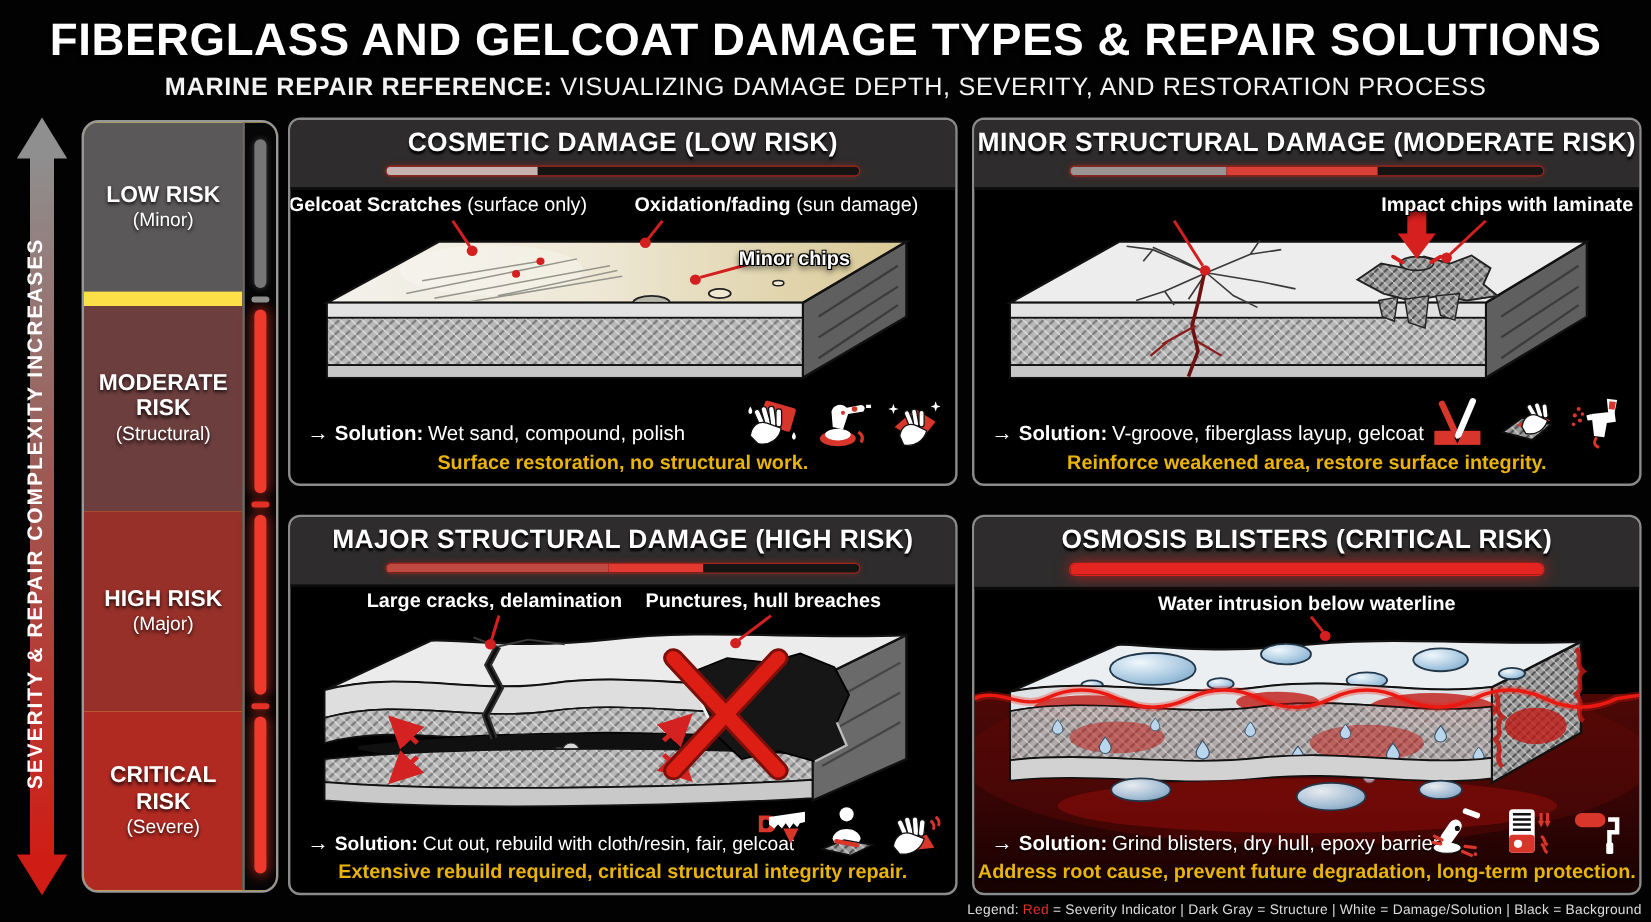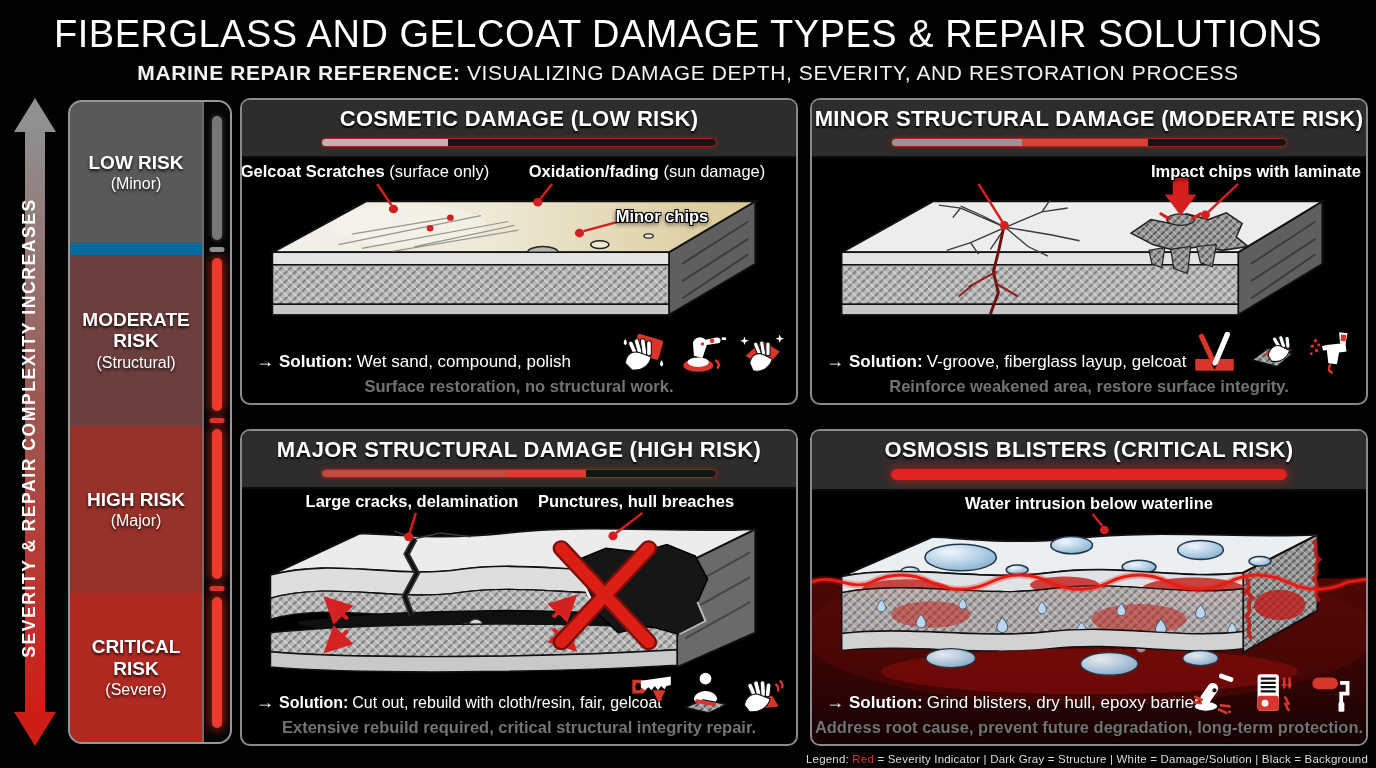--- a/index.html
+++ b/index.html
@@ -1,29 +1,29 @@
 <!DOCTYPE html>
 <html><head>
 <meta charset="utf-8">
 <style>
   html,body{margin:0;padding:0;background:#000;}
   .page{width:1376px;height:768px;background:#020202;position:relative;overflow:hidden;
         font-family:"Liberation Sans",sans-serif;color:#fff;}
   
-  .main-title{text-align:center;font-size:38px;font-weight:400;letter-spacing:.5px;padding-top:13px;
+  .main-title{text-align:center;font-size:38px;font-weight:700;letter-spacing:.5px;padding-top:13px;
               text-shadow:0 2px 4px #000;}
   .subtitle{text-align:center;font-size:21px;margin-top:5px;letter-spacing:.6px;color:#f2f2f2;}
   .subtitle b{font-weight:800;margin-top:32px;}
   
   .content{position:absolute;top:98px;left:8px;right:8px;bottom:22px;display:flex;}
   .axis-group{width:226px;display:flex;flex:none;}
   .axis-arrow{width:54px;position:relative;flex:none;}
   .axis-arrow svg{position:absolute;inset:0;width:100%;height:100%;}
   .risk-box{flex:1;margin:2px 2px 2px 6px;border:2px solid #979797;border-radius:14px;overflow:hidden;
-            display:flex;background:#0369a1;}
+            display:flex;background:#fde047;}
   .risk-levels{flex:1;display:flex;flex-direction:column;}
   .risk-level{display:flex;flex-direction:column;align-items:center;justify-content:center;
               text-shadow:0 2px 3px rgba(0,0,0,.85);}
   .risk-name{font-weight:800;font-size:19px;line-height:1.12;text-align:center;width:92%;}
   .risk-sub{font-size:16px;font-weight:400;margin-top:2px;}
   .risk-track{width:26px;background:#060606;border-left:2px solid #6c6c6c;display:flex;
               flex-direction:column;padding:5px 0;flex:none;}
   .track-cell{position:relative;}
   .pill{position:absolute;left:50%;transform:translateX(-50%);top:9px;bottom:9px;width:10px;border-radius:6px;}
   .pill.gray{background:#767676;box-shadow:0 0 5px rgba(190,190,190,.35);}
@@ -46,21 +46,21 @@
   .panel-body{position:relative;flex:1;}
   .illus{position:absolute;inset:0;width:100%;height:100%;}
   .dmg-label{position:absolute;font-size:16.5px;font-weight:700;white-space:nowrap;transform:translateX(-50%);
      text-shadow:-1px -1px 0 #000,1px -1px 0 #000,-1px 1px 0 #000,1px 1px 0 #000,0 2px 5px #000;}
   .dmg-label span{font-weight:400;}
   .solution-row{position:absolute;left:14px;bottom:31px;font-size:17px;white-space:nowrap;
                 text-shadow:0 1px 2px #000;}
   .solution-row .arr{font-weight:700;font-size:18px;margin-right:5px;}
   .solution-row b{font-weight:800;margin-right:4px;}
   .note{position:absolute;bottom:7px;width:100%;text-align:center;font-size:16.5px;font-weight:600;
-        color:#737373;text-shadow:0 1px 2px #000;}
+        color:#eab308;text-shadow:0 1px 2px #000;}
   .icon-row{position:absolute;right:12px;bottom:28px;display:flex;gap:11px;align-items:flex-end;}
   .icon-row svg{width:47px;height:47px;}
   
   .legend{position:absolute;right:8px;bottom:3px;font-size:11.5px;color:#dcdcdc;letter-spacing:.2px;}
   .legend .red{color:#e03227;font-weight:400;}
 </style>
 </head>
 <body>
 
 <svg width="0" height="0" style="position:absolute" aria-hidden="true">

